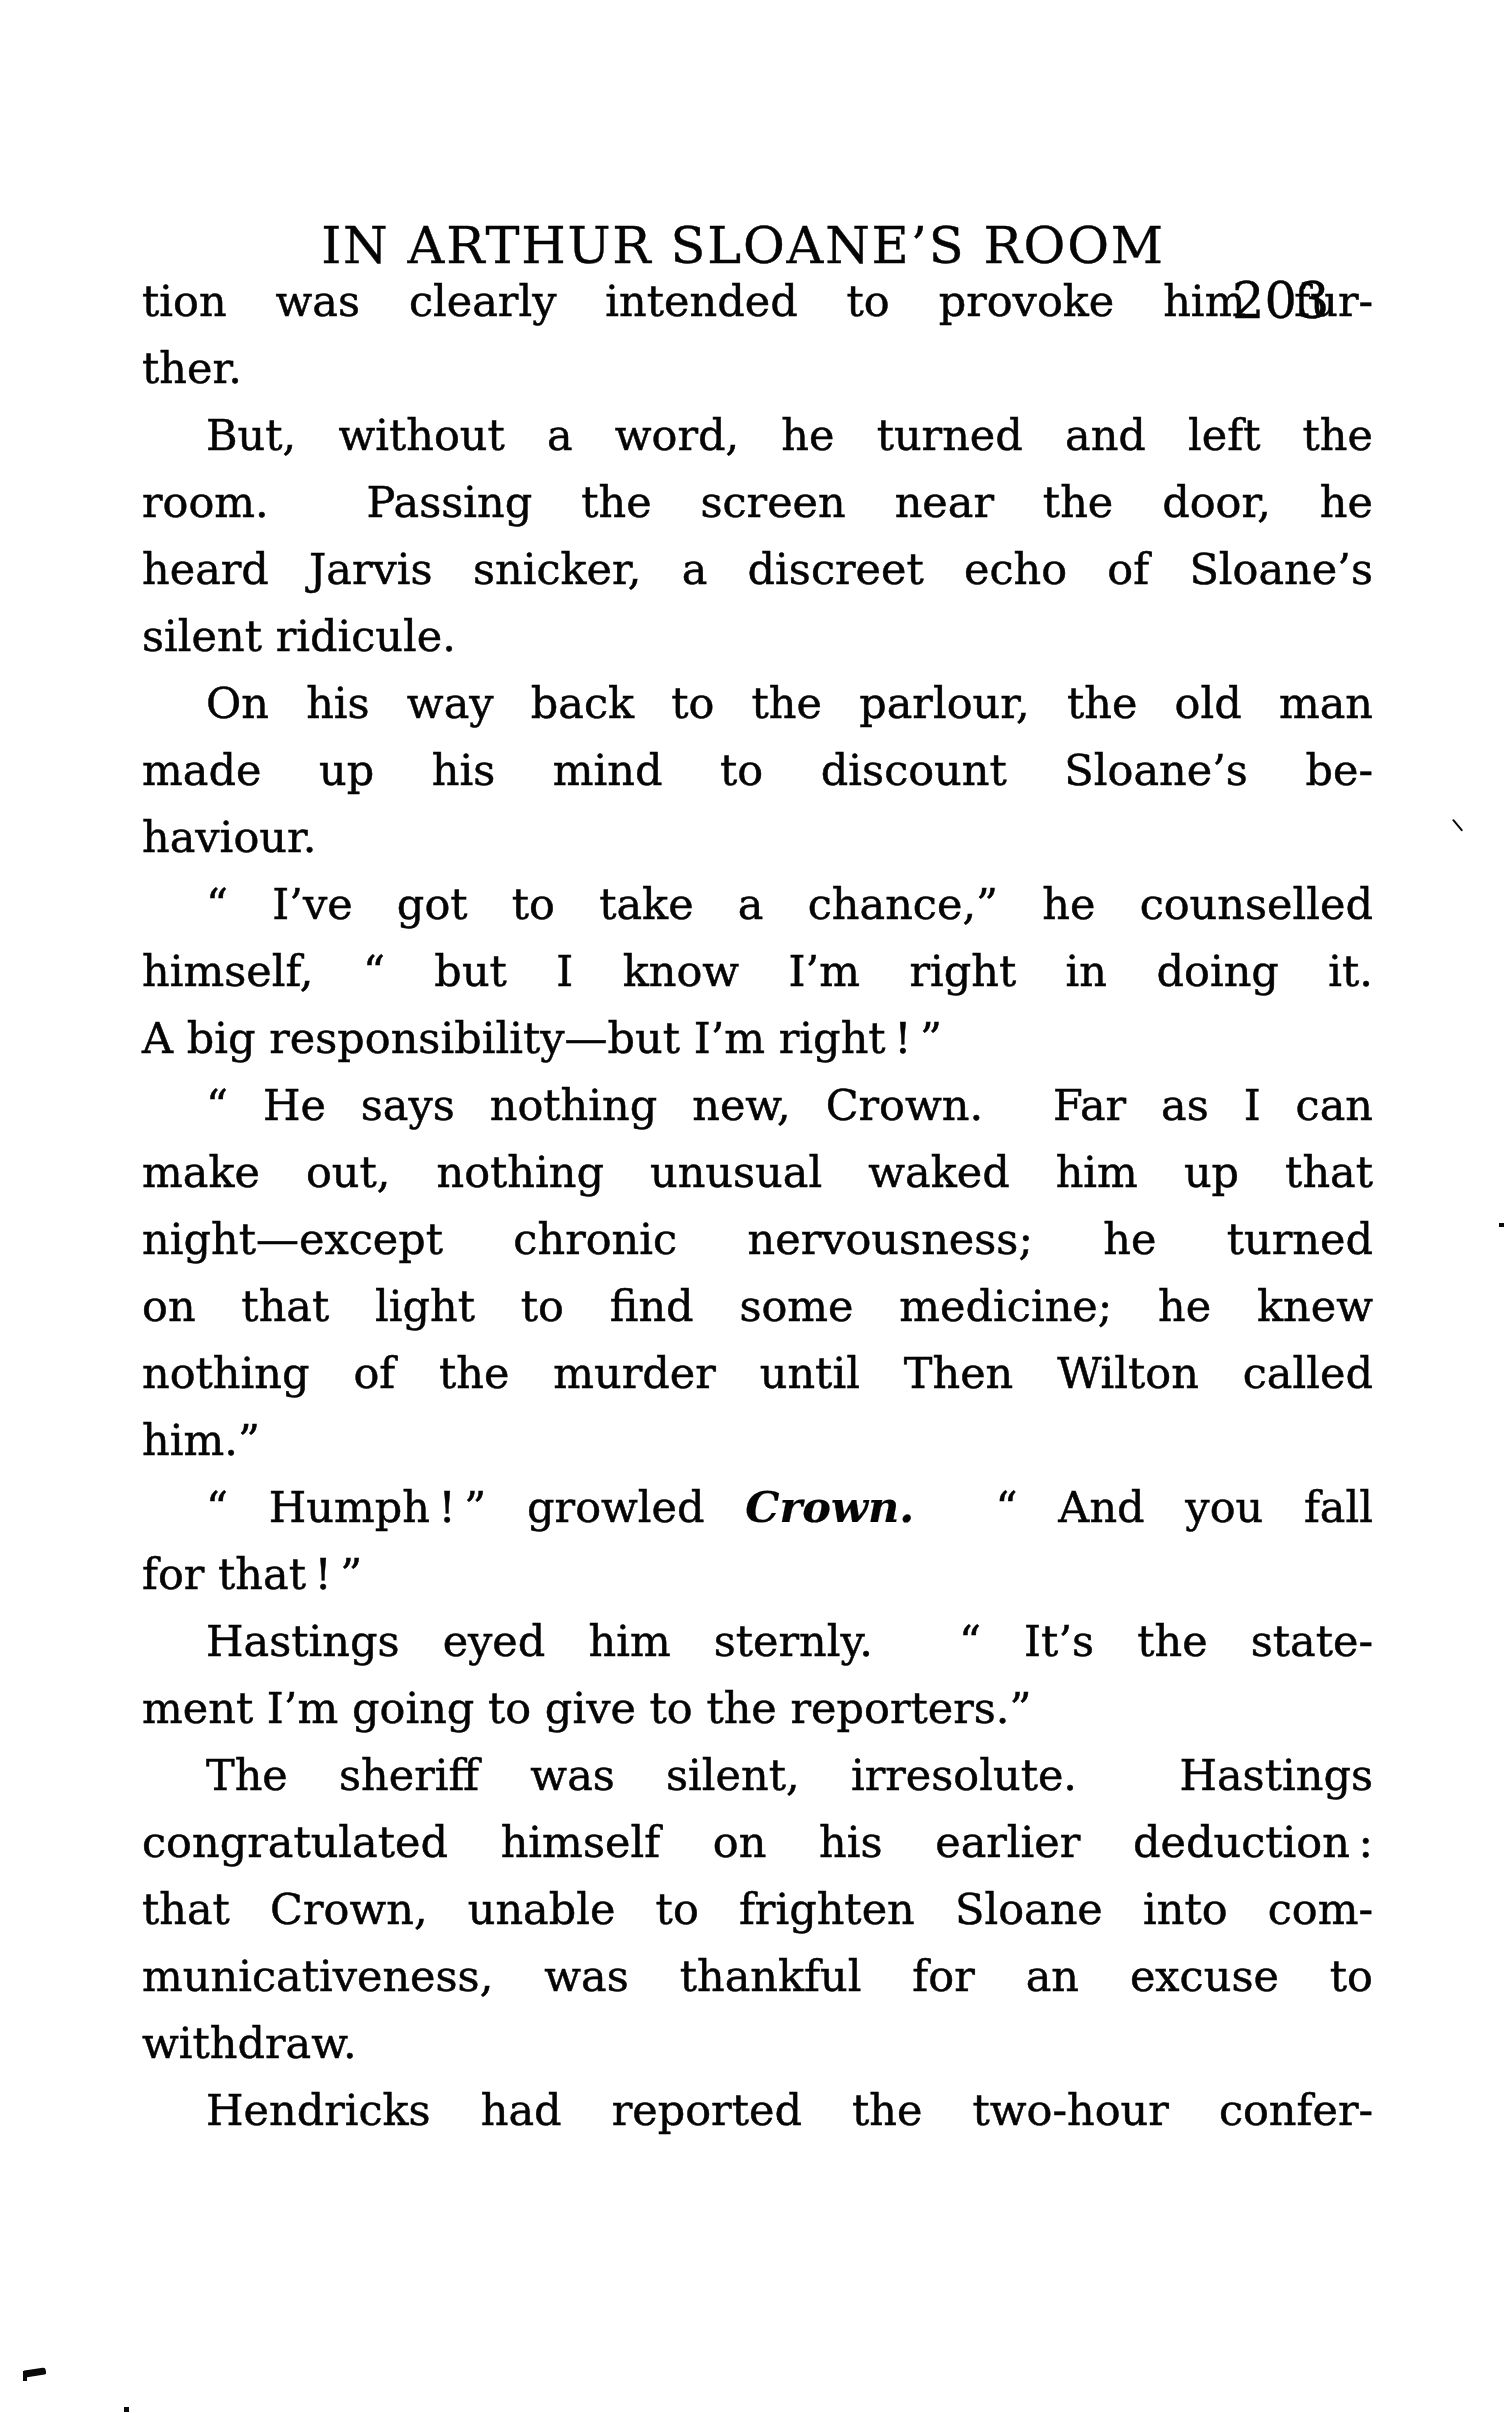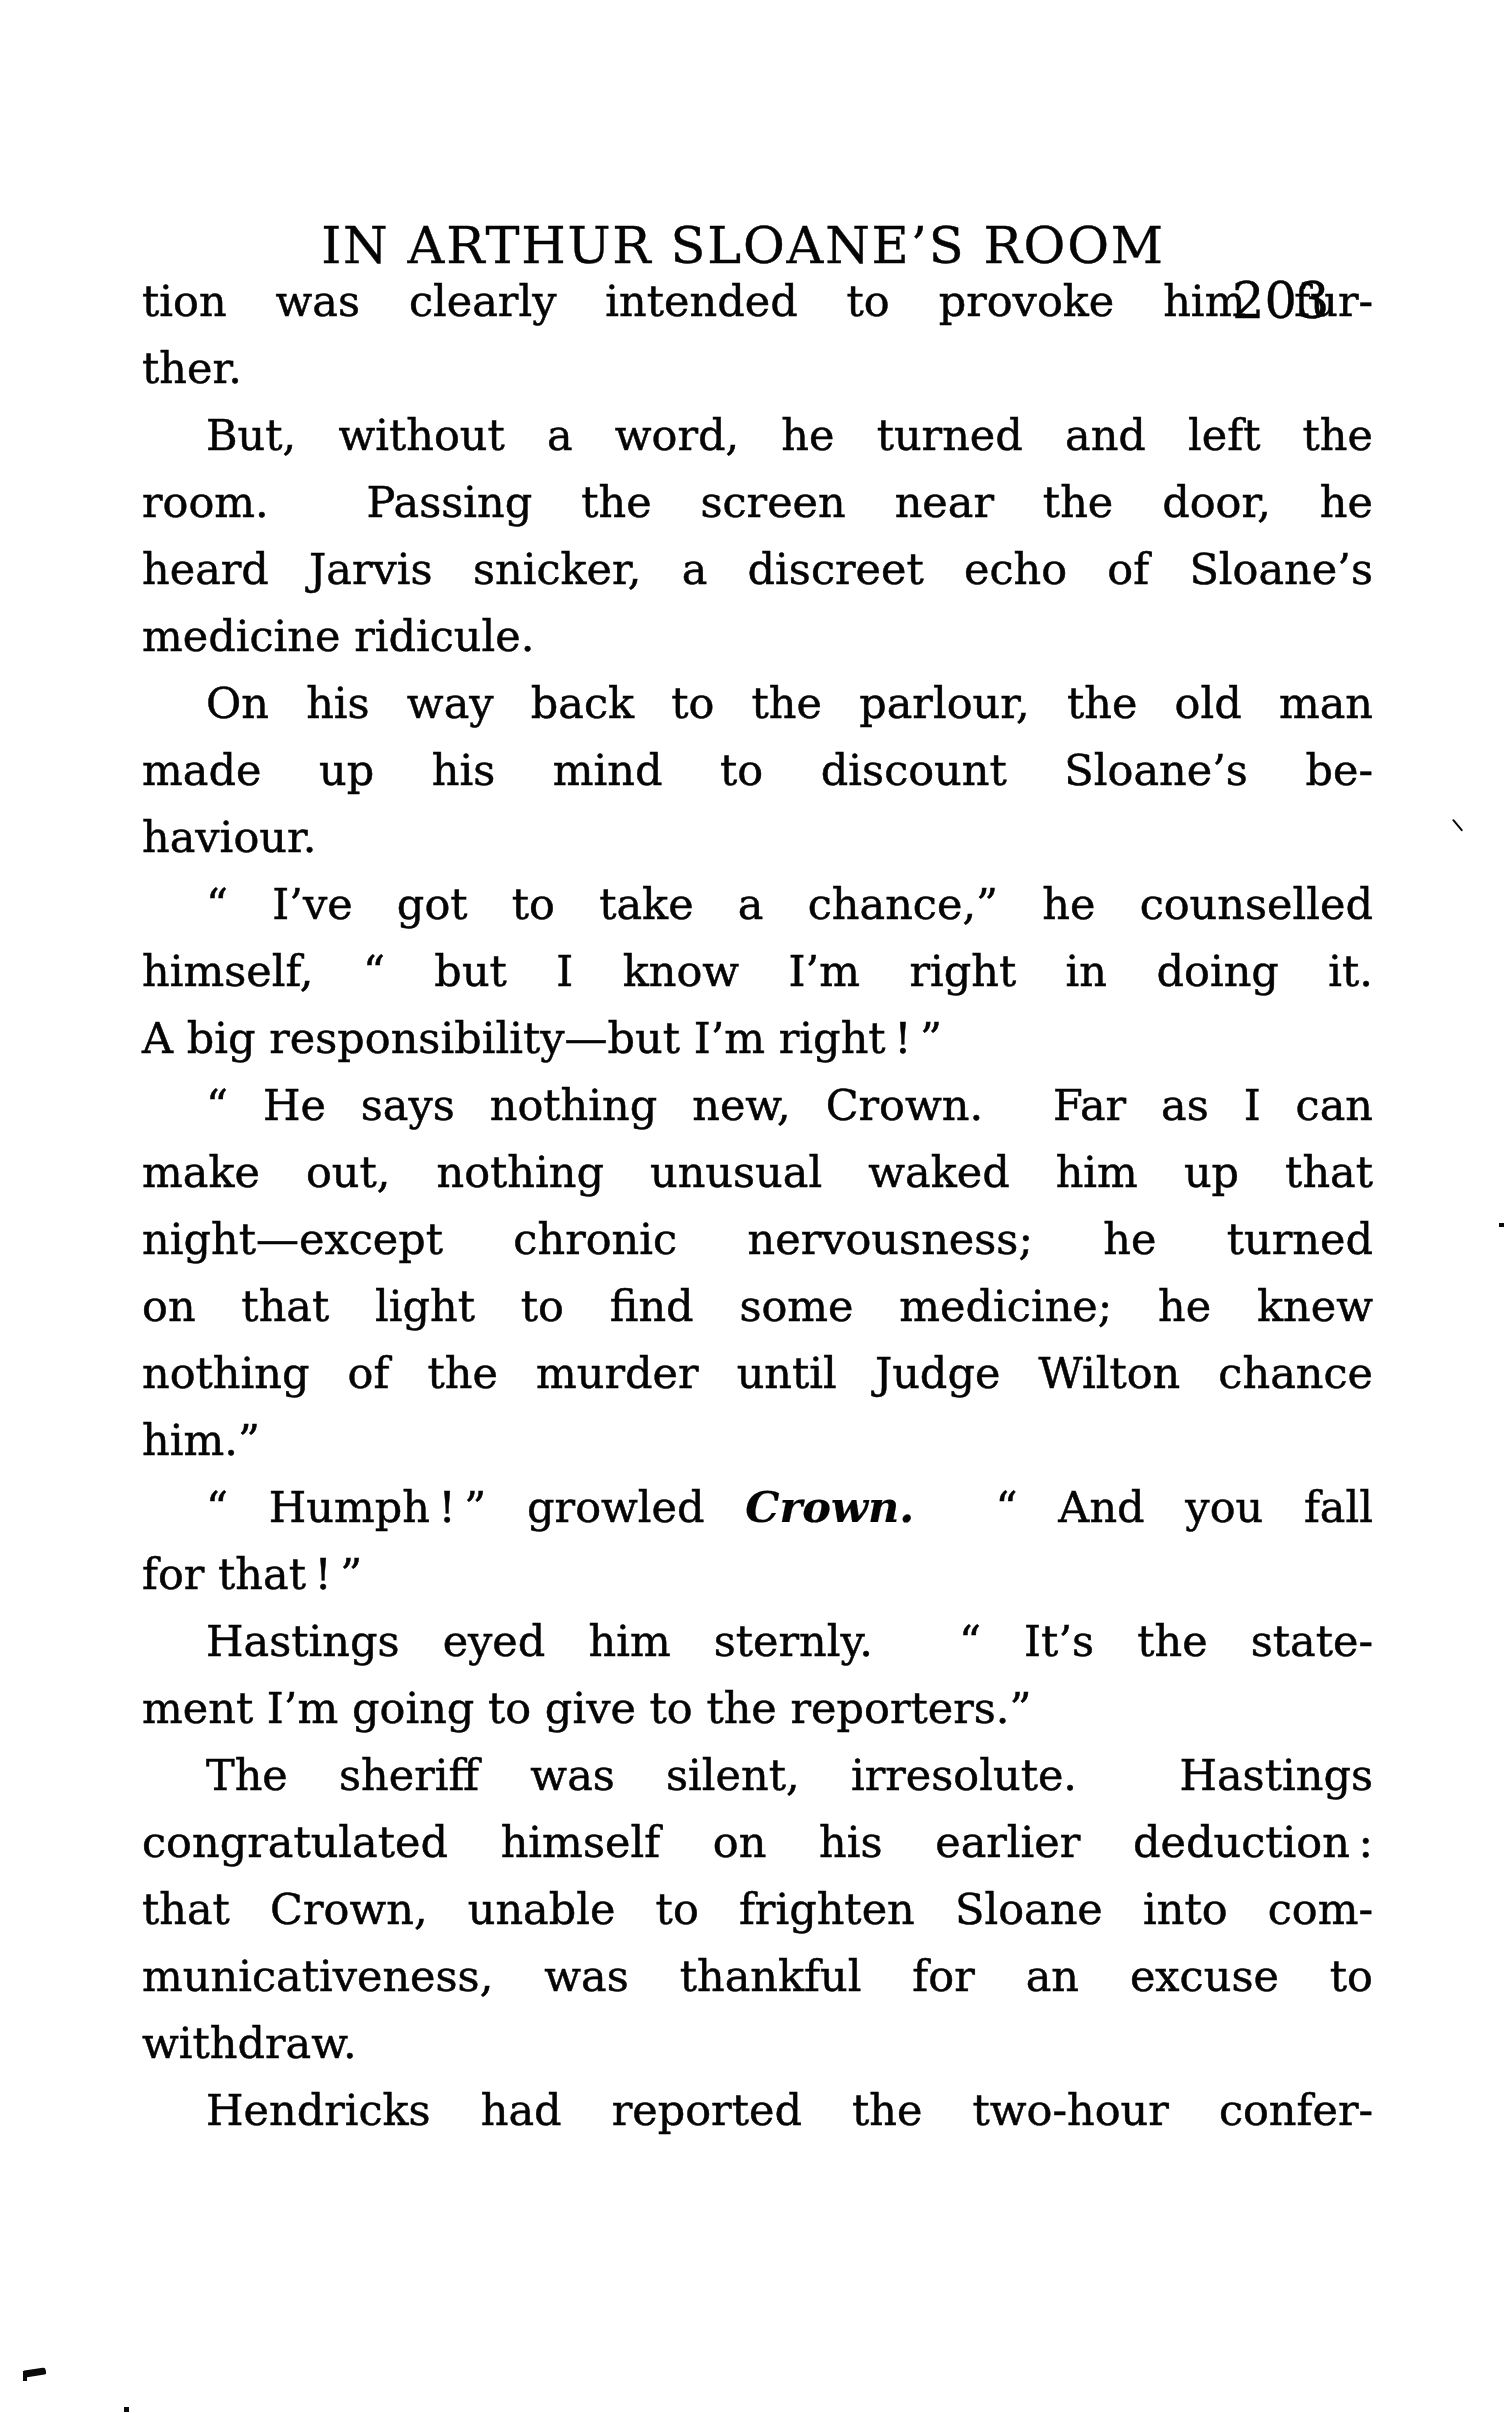--- a/index.html
+++ b/index.html
@@ -88,36 +88,36 @@
   </header>
 
   <main class="text-block">
 
     <div class="line j">tion was clearly intended to provoke him fur-</div>
     <div class="line last">ther.</div>
 
     <div class="line j indent">But, without a word, he turned and left the</div>
     <div class="line j">room.  Passing the screen near the door, he</div>
     <div class="line j">heard Jarvis snicker, a discreet echo of Sloane’s</div>
-    <div class="line last">medicine ridicule.</div>
+    <div class="line last">silent ridicule.</div>
 
     <div class="line j indent">On his way back to the parlour, the old man</div>
     <div class="line j">made up his mind to discount Sloane’s be-</div>
     <div class="line last">haviour.</div>
 
     <div class="line j indent">“ I’ve got to take a chance,” he counselled</div>
     <div class="line j">himself, “ but I know I’m right in doing it.</div>
     <div class="line last">A big responsibility—but I’m right ! ”</div>
 
 
     <div class="line j indent">“ He says nothing new, Crown.  Far as I can</div>
     <div class="line j">make out, nothing unusual waked him up that</div>
     <div class="line j">night—except chronic nervousness; he turned</div>
     <div class="line j">on that light to find some medicine; he knew</div>
-    <div class="line j">nothing of the murder until Judge Wilton chance</div>
+    <div class="line j">nothing of the murder until Then Wilton called</div>
     <div class="line last">him.”</div>
 
     <div class="line j indent"><span>“ Humph ! ” growled </span><span class="emph">Crown.</span><span>  “ And you fall</span></div>
     <div class="line last">for that ! ”</div>
 
     <div class="line j indent">Hastings eyed him sternly.  “ It’s the state-</div>
     <div class="line last">ment I’m going to give to the reporters.”</div>
 
     <div class="line j indent">The sheriff was silent, irresolute.  Hastings</div>
     <div class="line j">congratulated himself on his earlier deduction :</div>

